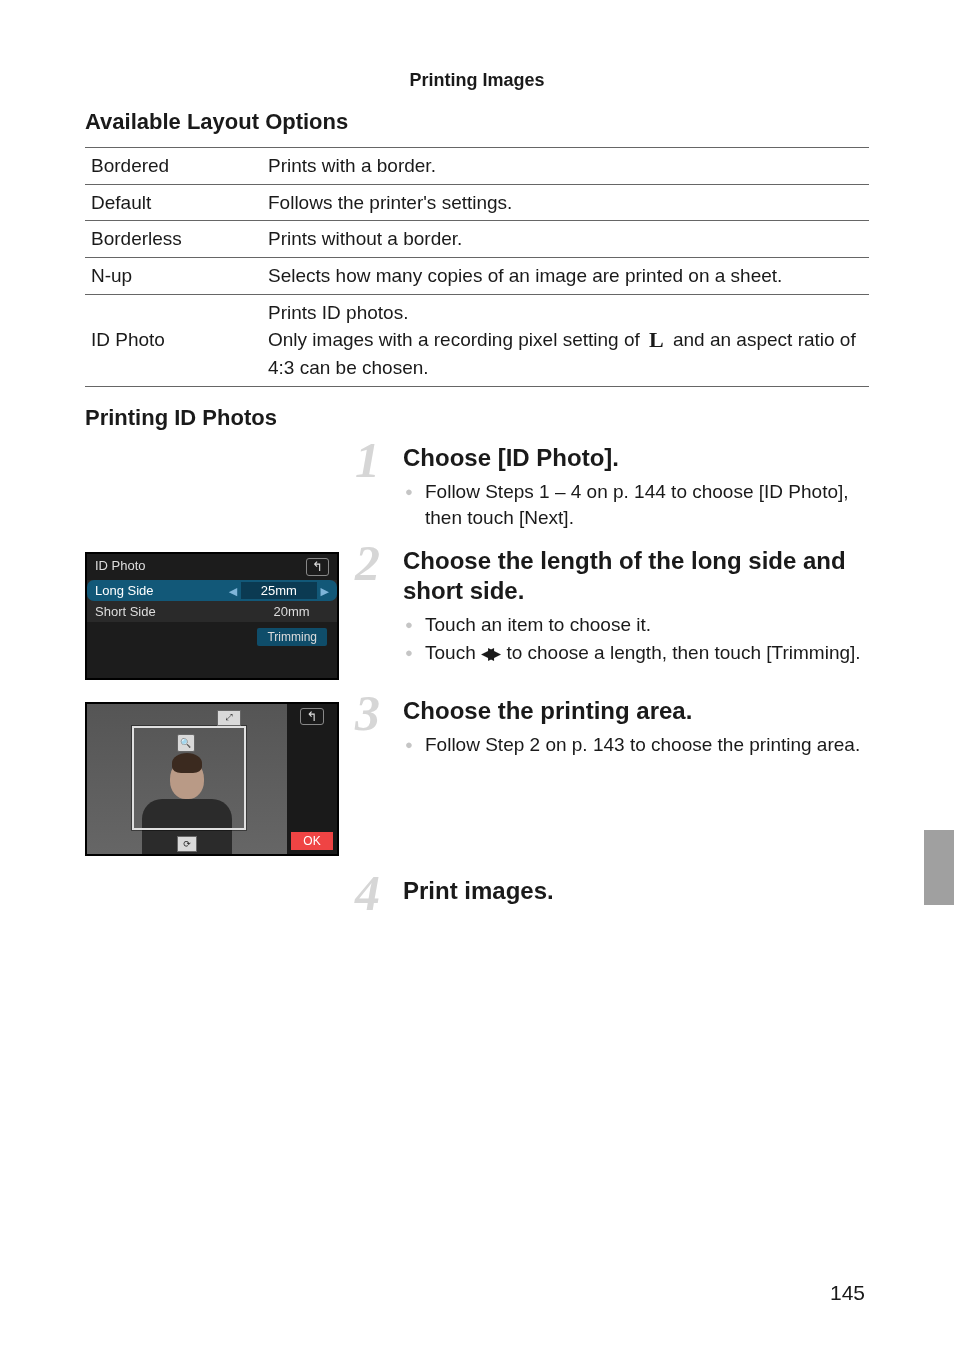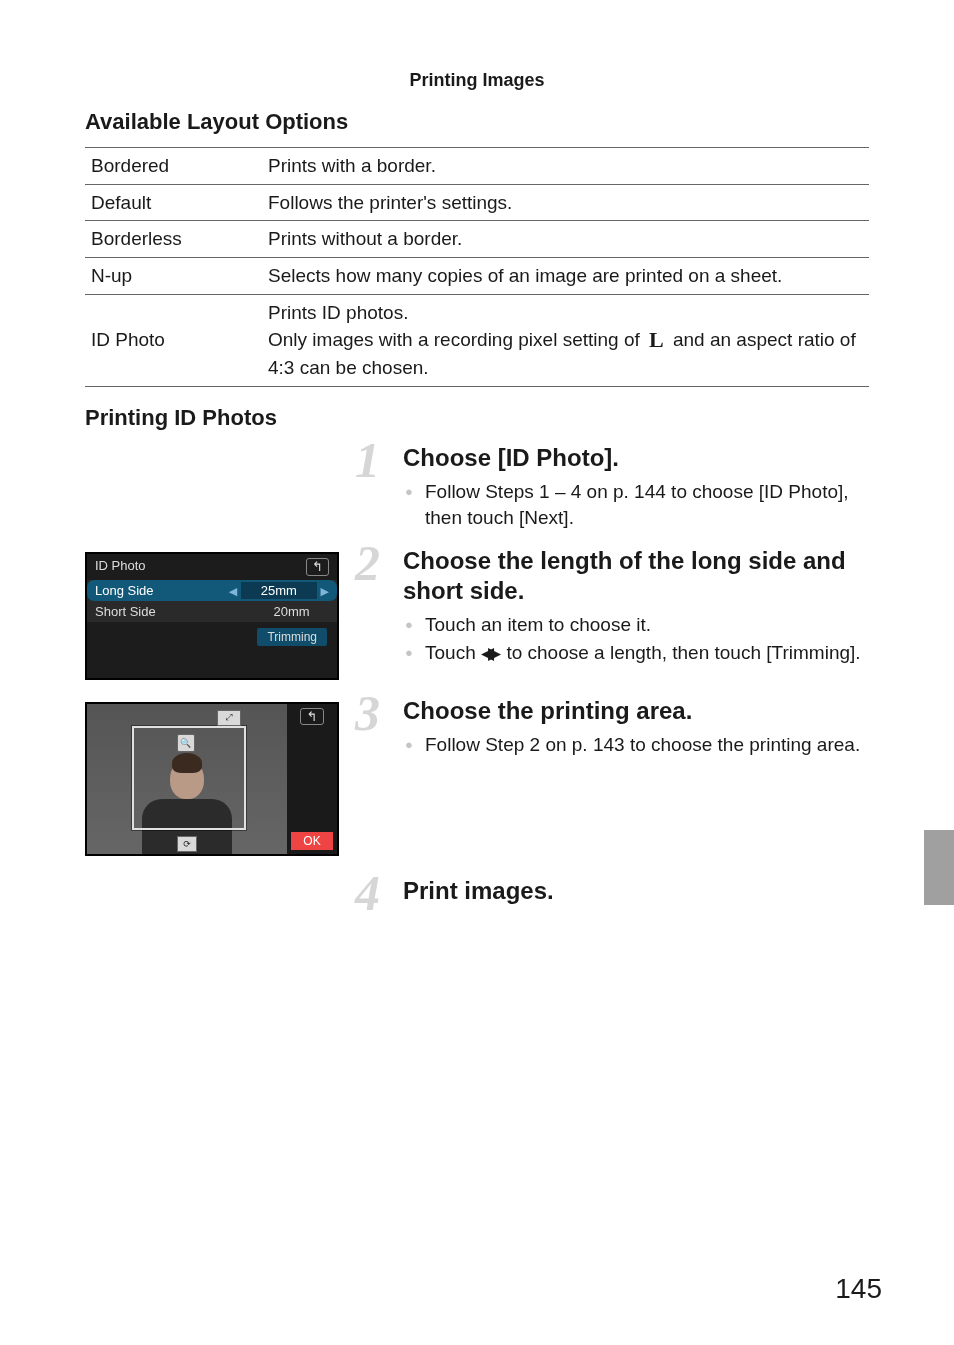--- a/index.html
+++ b/index.html
@@ -245,22 +245,22 @@
       color:#ddd; font-size:13px; padding:0 6px;
     }
     .lcd2 .side .ok {
       background:#ef4444; color:#fff;
       font-size:12px; padding:2px 12px;
     }
 
     .page-number {
       position: absolute;
       bottom: 40px;
-      right: 72px;
-      font-size: 28px;
+      right: 89px;
+      font-size: 21px;
     }
   </style>
 </head>
 <body>
 
 <div class="side-tab"></div>
 
 <div class="top-section">Printing Images</div>
 
 <h2>Available Layout Options</h2>

